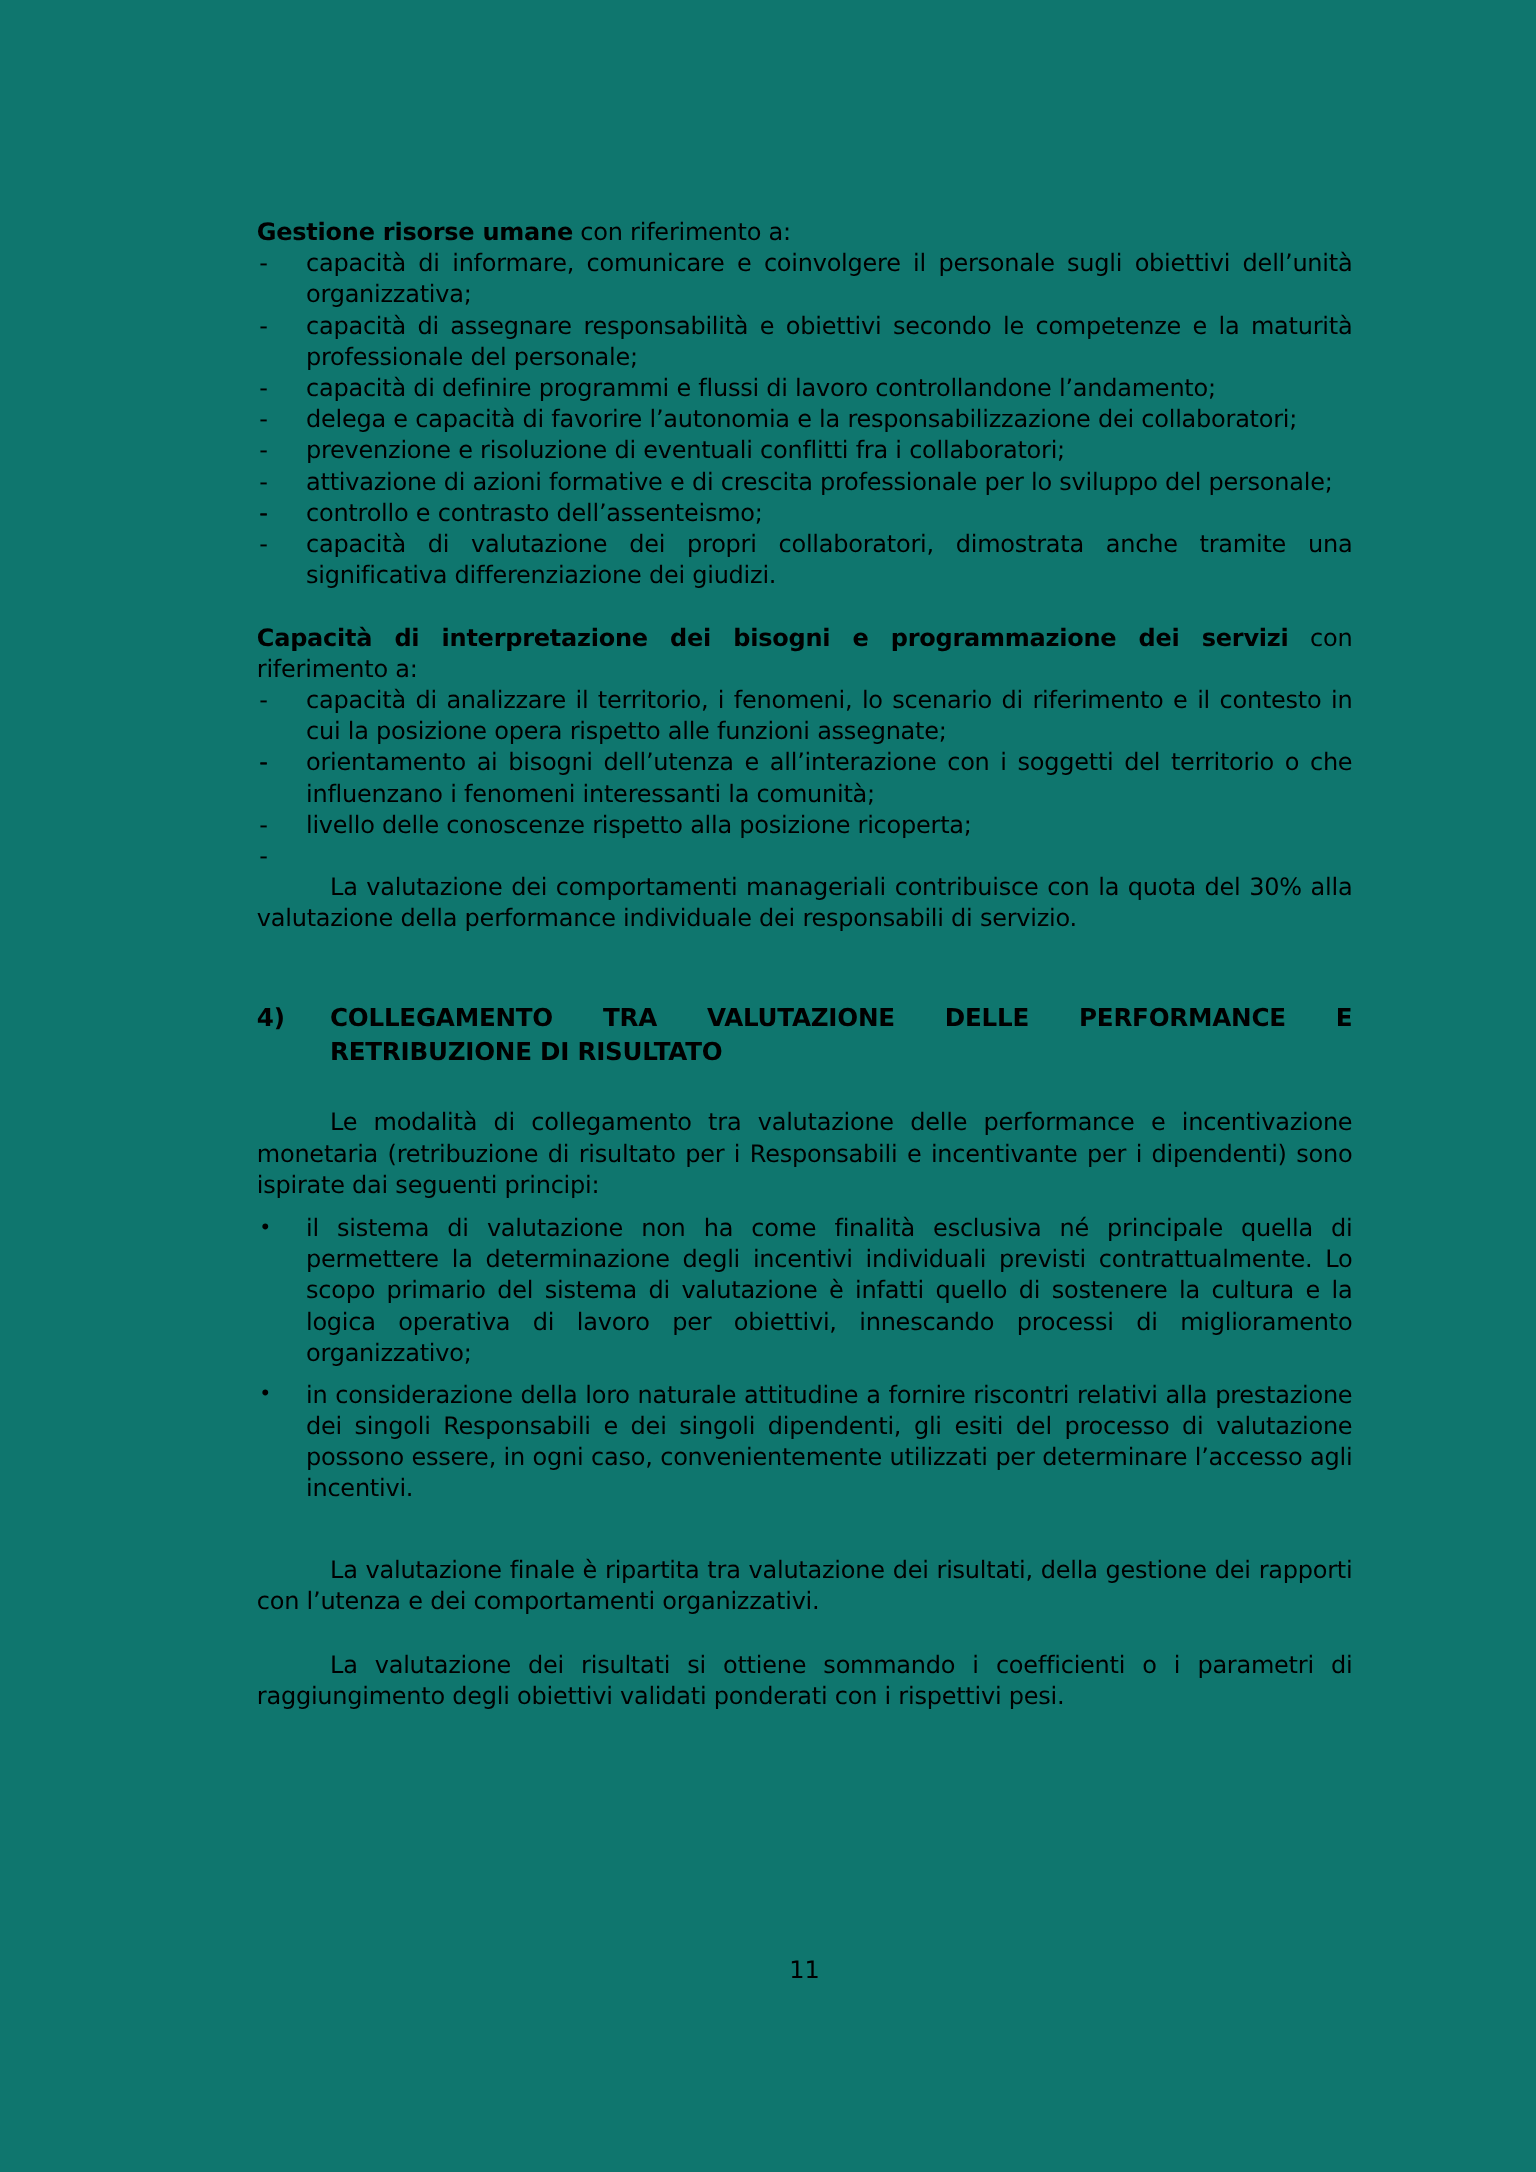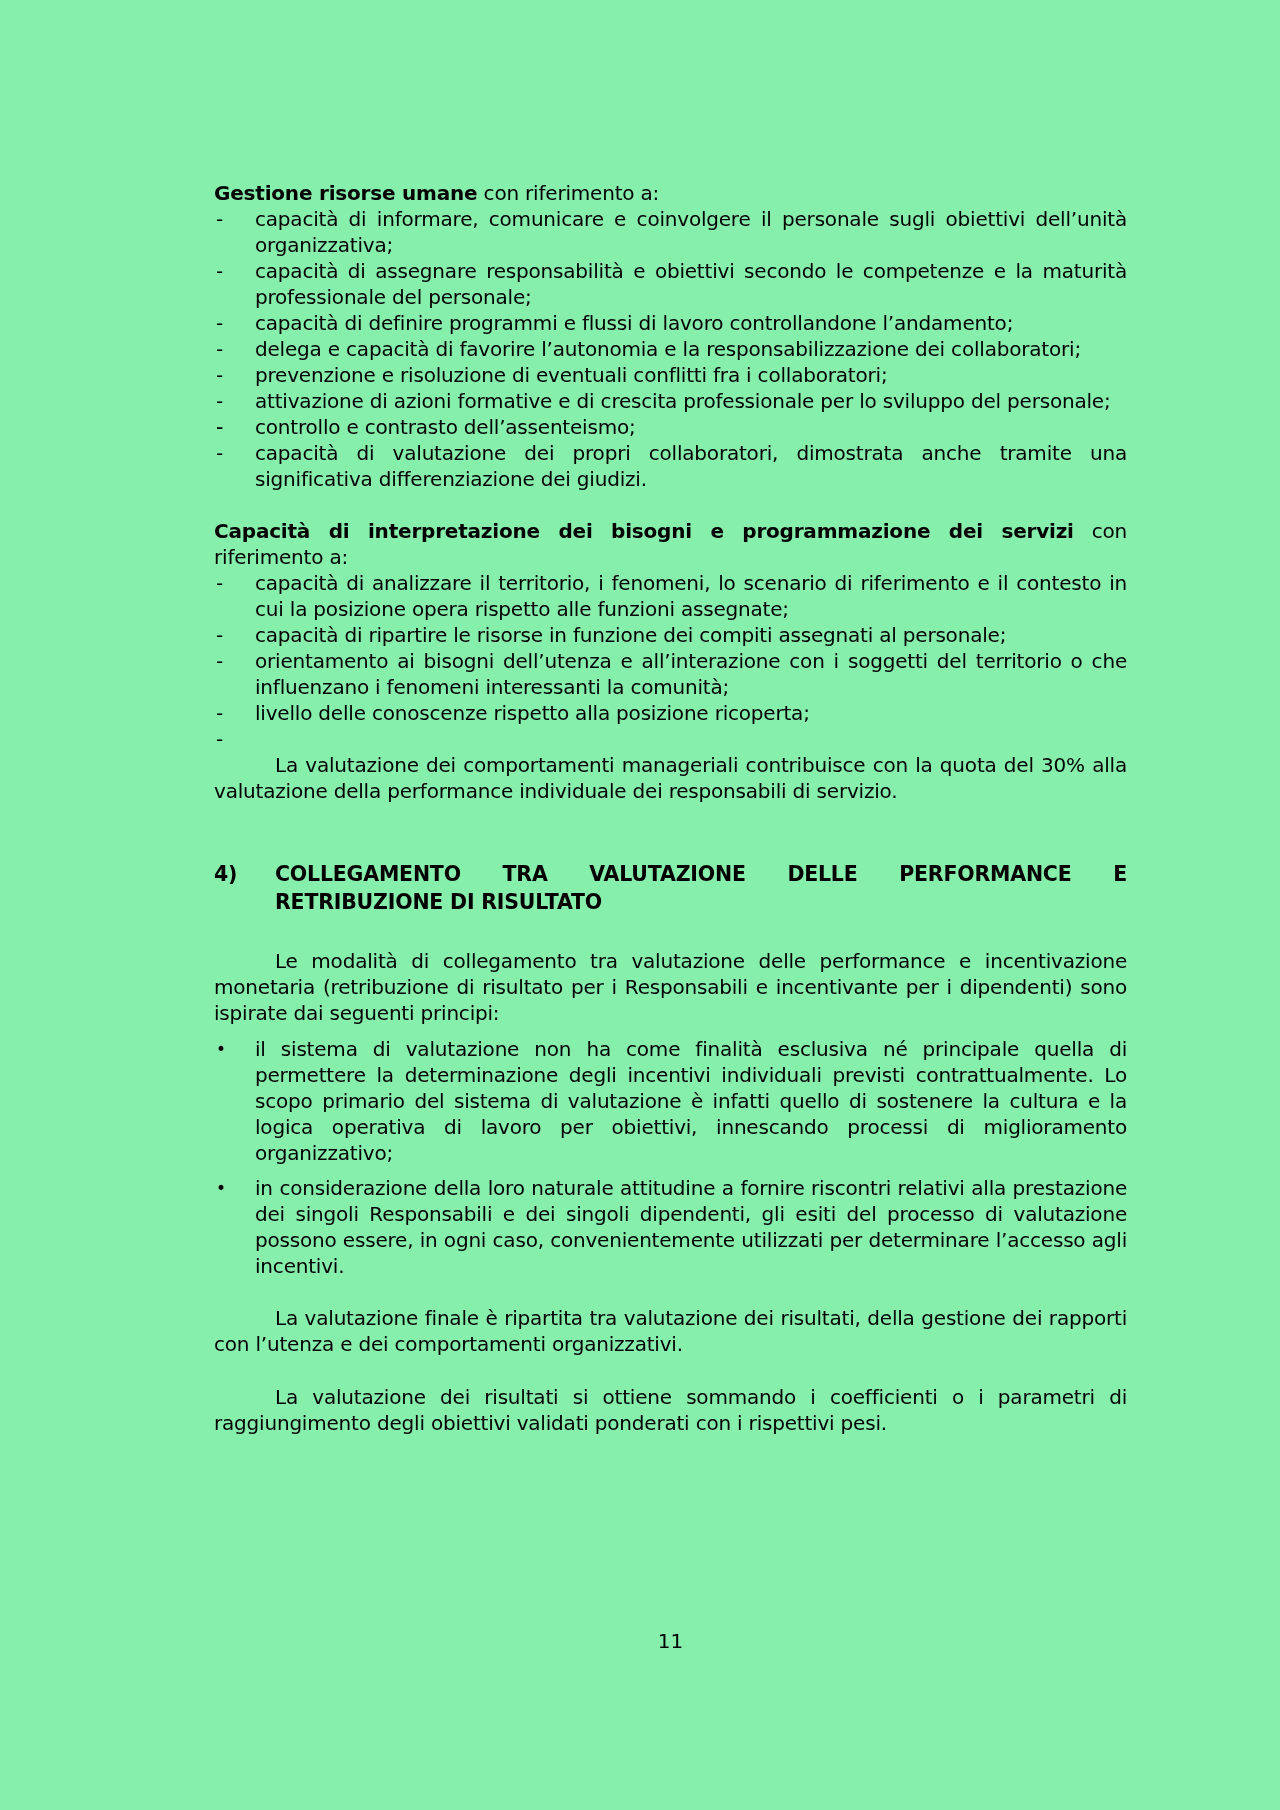--- a/index.html
+++ b/index.html
@@ -1,20 +1,20 @@
 <!DOCTYPE html>
 <html><head>
 <meta charset="utf-8">
 <style>
   html, body { margin: 0; padding: 0; background: #ffffff; }
   .page {
     position: relative;
     width: 1280px;
     height: 1810px;
-    background: #86efac;
+    background: #0f766e;
     font-family: "DejaVu Sans", "Liberation Sans", sans-serif;
     color: #000000;
     overflow: hidden;
   }
   .content {
     position: absolute;
     left: 214px;
     top: 180px;
     width: 913px;
     font-size: 20px;
@@ -37,21 +37,21 @@
     padding-left: 61px;
     font-size: 20.5px;
     font-weight: bold;
     line-height: 28px;
     text-align: justify;
   }
   .sec-heading .num { position: absolute; left: 0; }
   .para-modalita { margin-top: 32px; }
   .bullet-list { margin-top: 10px; }
   .bullet-item + .bullet-item { margin-top: 9px; }
-  .para-finale { margin-top: 26px; }
+  .para-finale { margin-top: 42px; }
   .para-risultati { margin-top: 27px; }
   .page-number {
     position: absolute;
     top: 1628px;
     left: 214px;
     width: 913px;
     text-align: center;
     font-size: 20px;
     line-height: 26px;
   }
@@ -76,21 +76,21 @@
           <li class="dash-item"><span class="marker">-</span><span class="item-text">controllo e contrasto dell’assenteismo;</span></li>
           <li class="dash-item"><span class="marker">-</span><span class="item-text">capacità di valutazione dei propri collaboratori, dimostrata anche tramite una significativa differenziazione dei giudizi.</span></li>
         </ul>
     </section>
 
     <section class="block2">
       <p class="block-heading"><span class="bold">Capacità di interpretazione dei bisogni e programmazione dei servizi</span><span> con riferimento a:</span></p>
       <ul class="dash-list">
 
       <li class="dash-item"><span class="marker">-</span><span class="item-text">capacità di analizzare il territorio, i fenomeni, lo scenario di riferimento e il contesto in cui la posizione opera rispetto alle funzioni assegnate;</span></li>
-          <li class="dash-item"><span class="marker">-</span><span class="item-text">capacità di ripartire le risorse in funzione dei compiti assegnati al personale;</span></li>
+          <li class="dash-item"><span class="marker">-</span></li>
           <li class="dash-item"><span class="marker">-</span><span class="item-text">orientamento ai bisogni dell’utenza e all’interazione con i soggetti del territorio o che influenzano i fenomeni interessanti la comunità;</span></li>
           <li class="dash-item"><span class="marker">-</span><span class="item-text">livello delle conoscenze rispetto alla posizione ricoperta;</span></li>
           <li class="dash-item"><span class="marker">-</span></li>
         </ul>
     </section>
 
     <p class="para-quota para-indent">La valutazione dei comportamenti manageriali contribuisce con la quota del 30% alla valutazione della performance individuale dei responsabili di servizio.</p>
 
     <h2 class="sec-heading"><span class="num">4)</span><span>COLLEGAMENTO TRA VALUTAZIONE DELLE PERFORMANCE E RETRIBUZIONE DI RISULTATO</span></h2>
 

